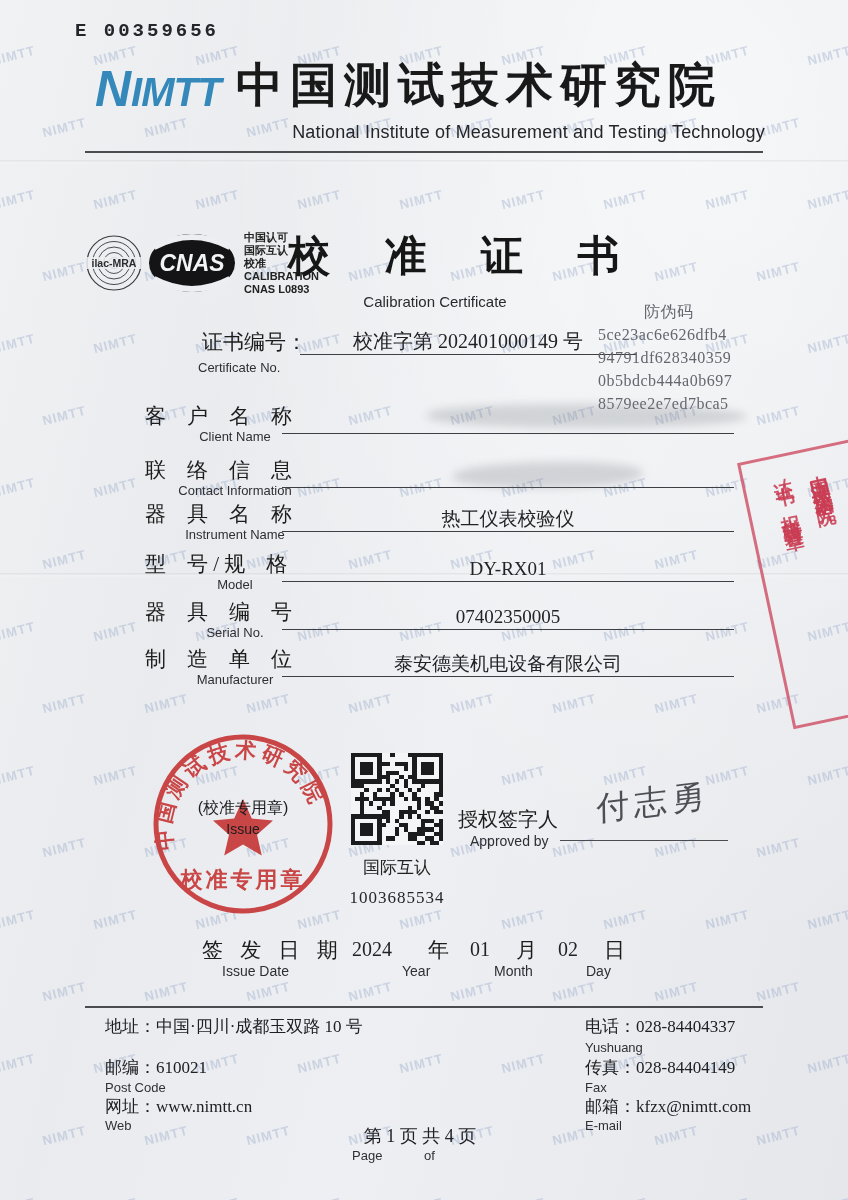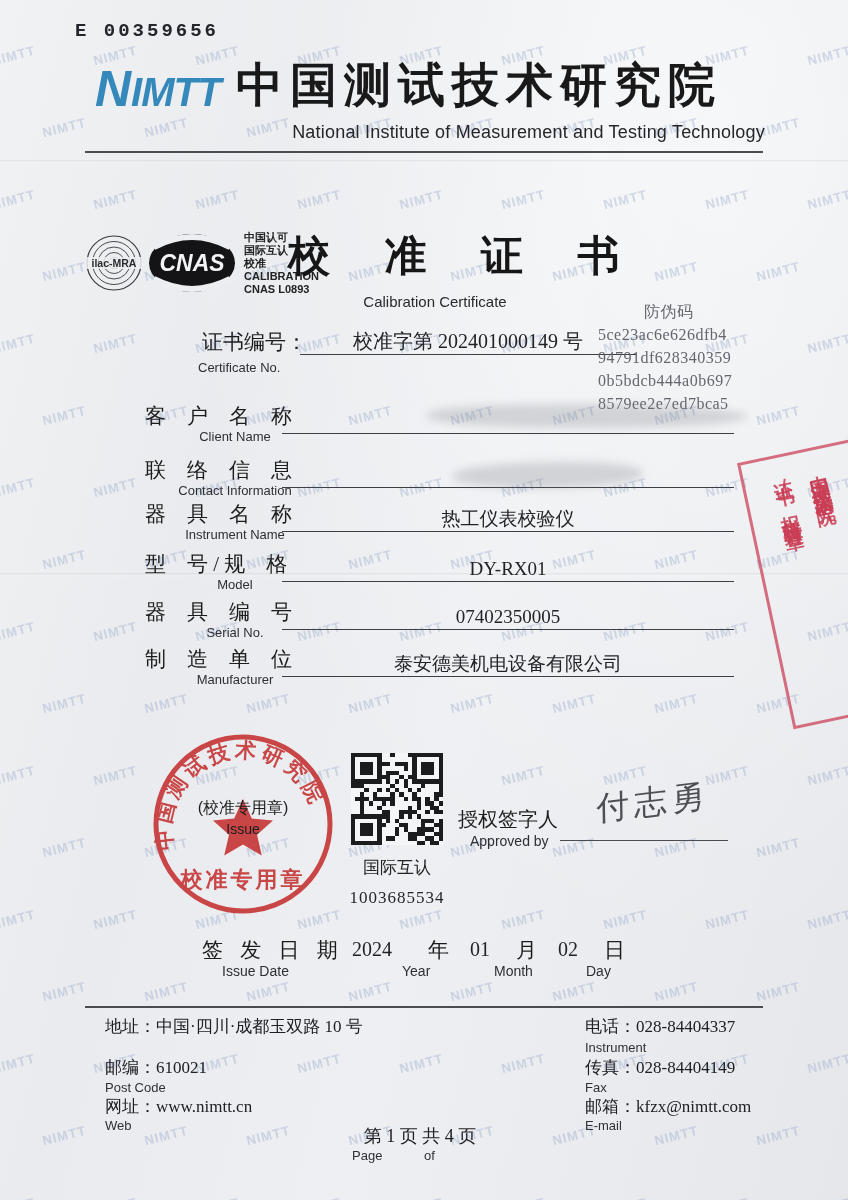--- a/index.html
+++ b/index.html
@@ -780,21 +780,21 @@
 
     <div class="abs hrule" style="left:85px;top:1006px;width:678px"></div>
 
     <div class="abs foot-cn" style="left:105px;top:1015px">地址：中国·四川·成都玉双路 10 号</div>
     <div class="abs foot-cn" style="left:105px;top:1056px">邮编：610021</div>
     <div class="abs foot-en" style="left:105px;top:1080px">Post Code</div>
     <div class="abs foot-cn" style="left:105px;top:1095px">网址：www.nimtt.cn</div>
     <div class="abs foot-en" style="left:105px;top:1118px">Web</div>
 
     <div class="abs foot-cn" style="left:585px;top:1015px">电话：028-84404337</div>
-    <div class="abs foot-en" style="left:585px;top:1040px">Instrument</div>
+    <div class="abs foot-en" style="left:585px;top:1040px">Yushuang</div>
     <div class="abs foot-cn" style="left:585px;top:1056px">传真：028-84404149</div>
     <div class="abs foot-en" style="left:585px;top:1080px">Fax</div>
     <div class="abs foot-cn" style="left:585px;top:1095px">邮箱：kfzx@nimtt.com</div>
     <div class="abs foot-en" style="left:585px;top:1118px">E-mail</div>
 
     <div class="abs foot-cn" style="left:300px;top:1124px;width:240px;text-align:center;font-size:18px">第 1 页 共 4 页</div>
     <span class="abs foot-en" style="left:352px;top:1148px">Page</span>
     <span class="abs foot-en" style="left:424px;top:1148px">of</span>
 
     <div class="abs edge-seal" style="left:764px;top:448px;width:100px;height:246px">

